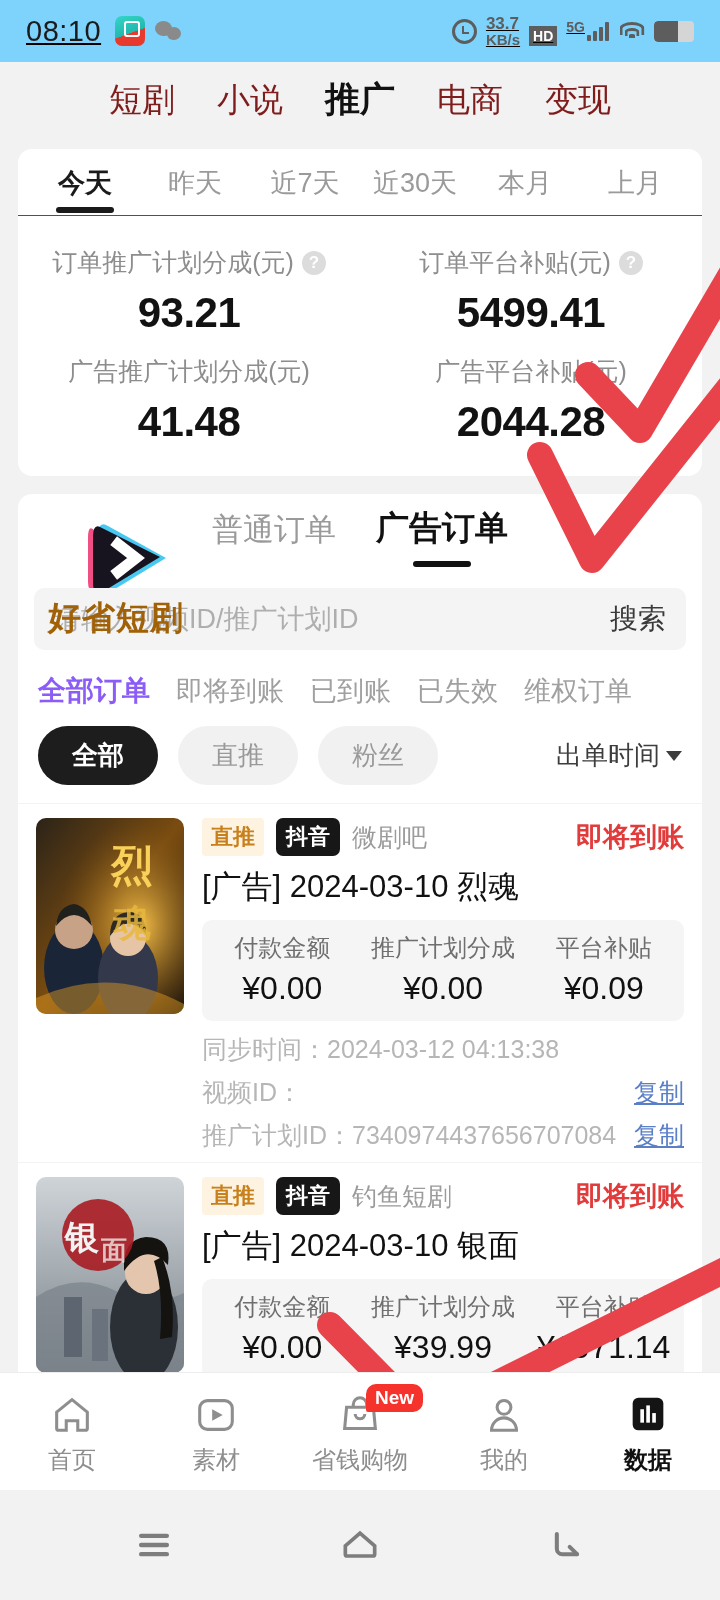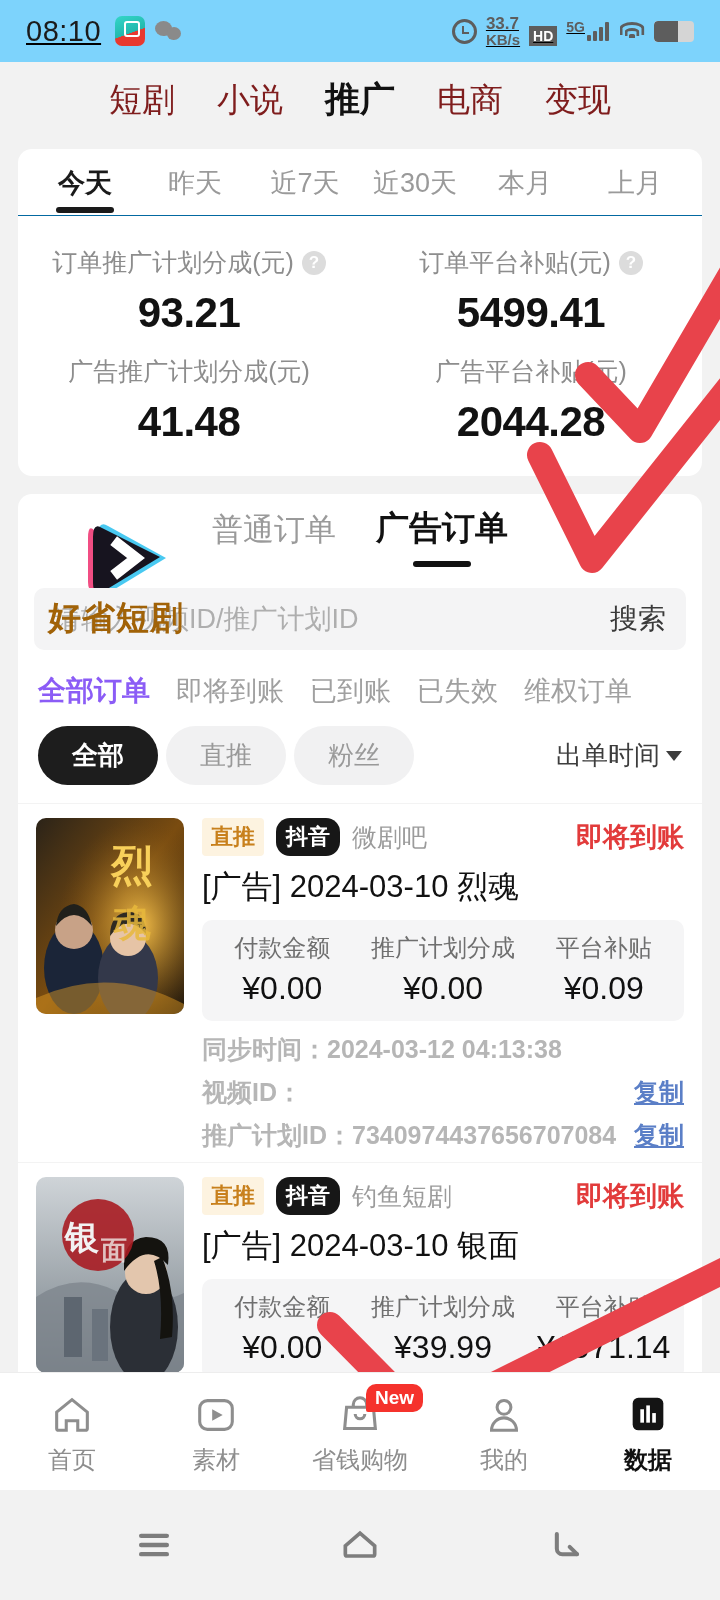--- a/index.html
+++ b/index.html
@@ -102,43 +102,43 @@
   .search-btn { margin-left:auto; font-size:28px; color:#3a3a3a; }
   .watermark {
     position:absolute; left:14px; top:8px; font-size:33px; font-weight:700;
     color:#a16207; letter-spacing:1px; pointer-events:none;
   }
 
   .statusfilters { display:flex; align-items:center; gap:26px; padding:22px 20px 6px; }
   .sf { font-size:27px; color:#a0a0a0; }
   .sf.active { color:#8b5cf6; font-weight:700; font-size:28px; }
 
-  .chiprow { display:flex; align-items:center; padding:10px 20px 18px; gap:8px; }
+  .chiprow { display:flex; align-items:center; padding:10px 20px 18px; gap:20px; }
   .chip { font-size:26px; color:#999; background:#f1f1f2; border-radius:30px; padding:12px 34px; }
   .chip.active { background:#1d1d1d; color:#fff; font-weight:700; }
   .sortby { margin-left:auto; font-size:26px; color:#3d3d3d; display:flex; align-items:center; gap:6px; }
   .caret { width:0;height:0;border-left:8px solid transparent;border-right:8px solid transparent;border-top:10px solid #3d3d3d; }
 
   
   .order { display:flex; padding:14px 18px 10px; border-top:1px solid #f3f3f3; }
   .thumb { width:148px; height:196px; border-radius:10px; flex:none; overflow:hidden; position:relative; }
   .thumb svg{display:block;}
   .obody { flex:1; margin-left:18px; min-width:0; }
   .orow1 { display:flex; align-items:center; gap:12px; }
   .tag-direct { font-size:22px; color:#c8801c; background:#fdf3e0; border-radius:4px; padding:4px 9px; font-weight:700; }
-  .tag-dy { font-size:22px; color:#fff; background:#171717; border-radius:14px; padding:4px 10px; font-weight:700; }
+  .tag-dy { font-size:22px; color:#fff; background:#171717; border-radius:7px; padding:4px 10px; font-weight:700; }
   .channel { font-size:25px; color:#9b9b9b; }
   .ostatus { margin-left:auto; font-size:27px; color:#e23b3b; font-weight:700; }
   .otitle { font-size:31px; color:#111; margin-top:10px; white-space:nowrap; overflow:hidden; }
   .amounts { display:flex; background:#f5f5f6; border-radius:10px; margin-top:12px; padding:12px 0 14px; }
   .amt { flex:1; text-align:center; }
   .amt-l { font-size:24px; color:#6f6f6f; }
   .amt-v { font-size:32px; color:#111; margin-top:6px; }
   .meta { margin-top:12px; }
-  .mline { display:flex; align-items:center; font-size:25px; color:#b6b6b6; margin-top:10px;font-weight:bold; }
+  .mline { display:flex; align-items:center; font-size:25px; color:#b6b6b6; margin-top:10px; }
   .copy { margin-left:auto; color:#5b7fc7; text-decoration:underline; font-size:25px; }
 
   
   .bottomnav {
     position:absolute; left:0; right:0; bottom:110px; height:118px;
     background:#fff; display:flex; align-items:center; border-top:1px solid #ededed;
   }
   .nav { flex:1; text-align:center; position:relative; }
   .nav .ic { height:54px; display:flex; align-items:center; justify-content:center; }
   .nav-label { font-size:24px; color:#8e8e8e; margin-top:2px; }

